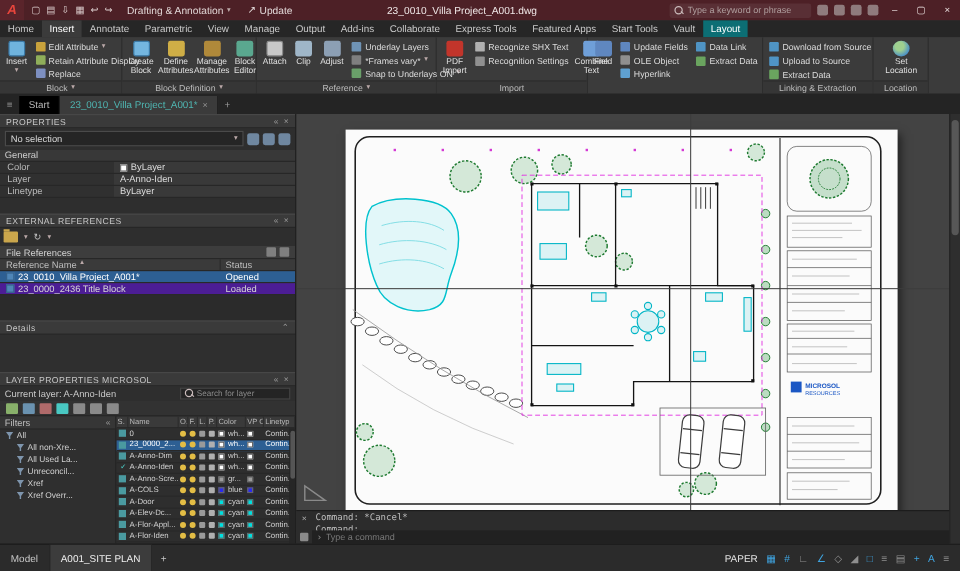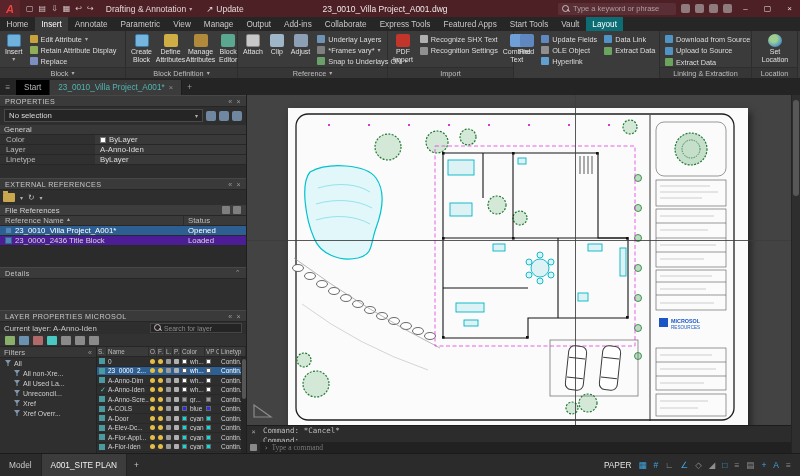--- a/index.html
+++ b/index.html
@@ -151,21 +151,21 @@
   .ucs{position:absolute;left:6px;bottom:34px}
 
   
   .cmdwin{position:absolute;left:247px;bottom:23px;width:544px;height:28px;background:#2c2c2c;border-top:1px solid #1c1c1c;font-family:"DejaVu Sans Mono",monospace;font-size:7.5px;color:#bdbdbd}
   .cmd-side{position:absolute;left:0;top:0;bottom:0;width:13px;display:flex;flex-direction:column;align-items:center;justify-content:space-between;padding:2px 0;background:#2c2c2c}
   .cmd-side .x{color:#aaa;font-size:7px}
   .cmd-wrench{width:7px;height:7px;background:#8a8a8a;border-radius:1px}
   .cmd-hist{padding:1px 4px 0 16px;line-height:8.5px;white-space:nowrap}
   .cmd-inputrow{position:absolute;left:13px;right:0;bottom:0;height:11px;background:#212121;display:flex;align-items:center;gap:3px;padding:0 4px}
   .cmd-inputrow .pr{color:#8f8f8f}
-  .cmd-inputrow input{flex:1;background:transparent;border:none;outline:none;color:#cfcfcf;font-size:7.5px;font-family:Liberation Serif, serif}
+  .cmd-inputrow input{flex:1;background:transparent;border:none;outline:none;color:#cfcfcf;font-size:7.5px;font-family:Liberation Sans, sans-serif}
   .cmd-inputrow input::placeholder{color:#787878}
 
   
   .statusbar{position:absolute;left:0;bottom:0;right:0;height:23px;background:#2b2b2b;border-top:1px solid #1b1b1b;display:flex;align-items:center;font-size:8.3px;color:#c9c9c9}
   .sb-model{padding:0 9px;height:100%;display:flex;align-items:center}
   .sb-tab{padding:0 9px;height:100%;display:flex;align-items:center;background:#3c3c3c;color:#efefef;border-left:1px solid #232323;border-right:1px solid #232323}
   .sb-plus{padding:0 7px}
   .sb-right{margin-left:auto;display:flex;align-items:center;gap:7px;padding-right:9px}
   .sb-paper{color:#e2e2e2}
   .sbi{font-size:8.5px;line-height:1}
@@ -223,21 +223,21 @@
     <span class="rtab">Collaborate</span>
     <span class="rtab">Express Tools</span>
     <span class="rtab">Featured Apps</span>
     <span class="rtab">Start Tools</span>
     <span class="rtab">Vault</span>
     <span class="rtab ctx">Layout</span>
   </div>
 
   <div class="ribbon">
 
-    <div class="panel" style="width:126px">
+    <div class="panel" style="width:102px">
       <div class="prow">
         <div class="bigbtn">
           <span class="bicon i-block"></span>
           <span>Insert</span>
           <span class="dd">▾</span>
         </div>
         <div class="col">
           <div class="rowbtn">
               <span class="sicon i-attr"></span>
               <span>Edit Attribute</span>

